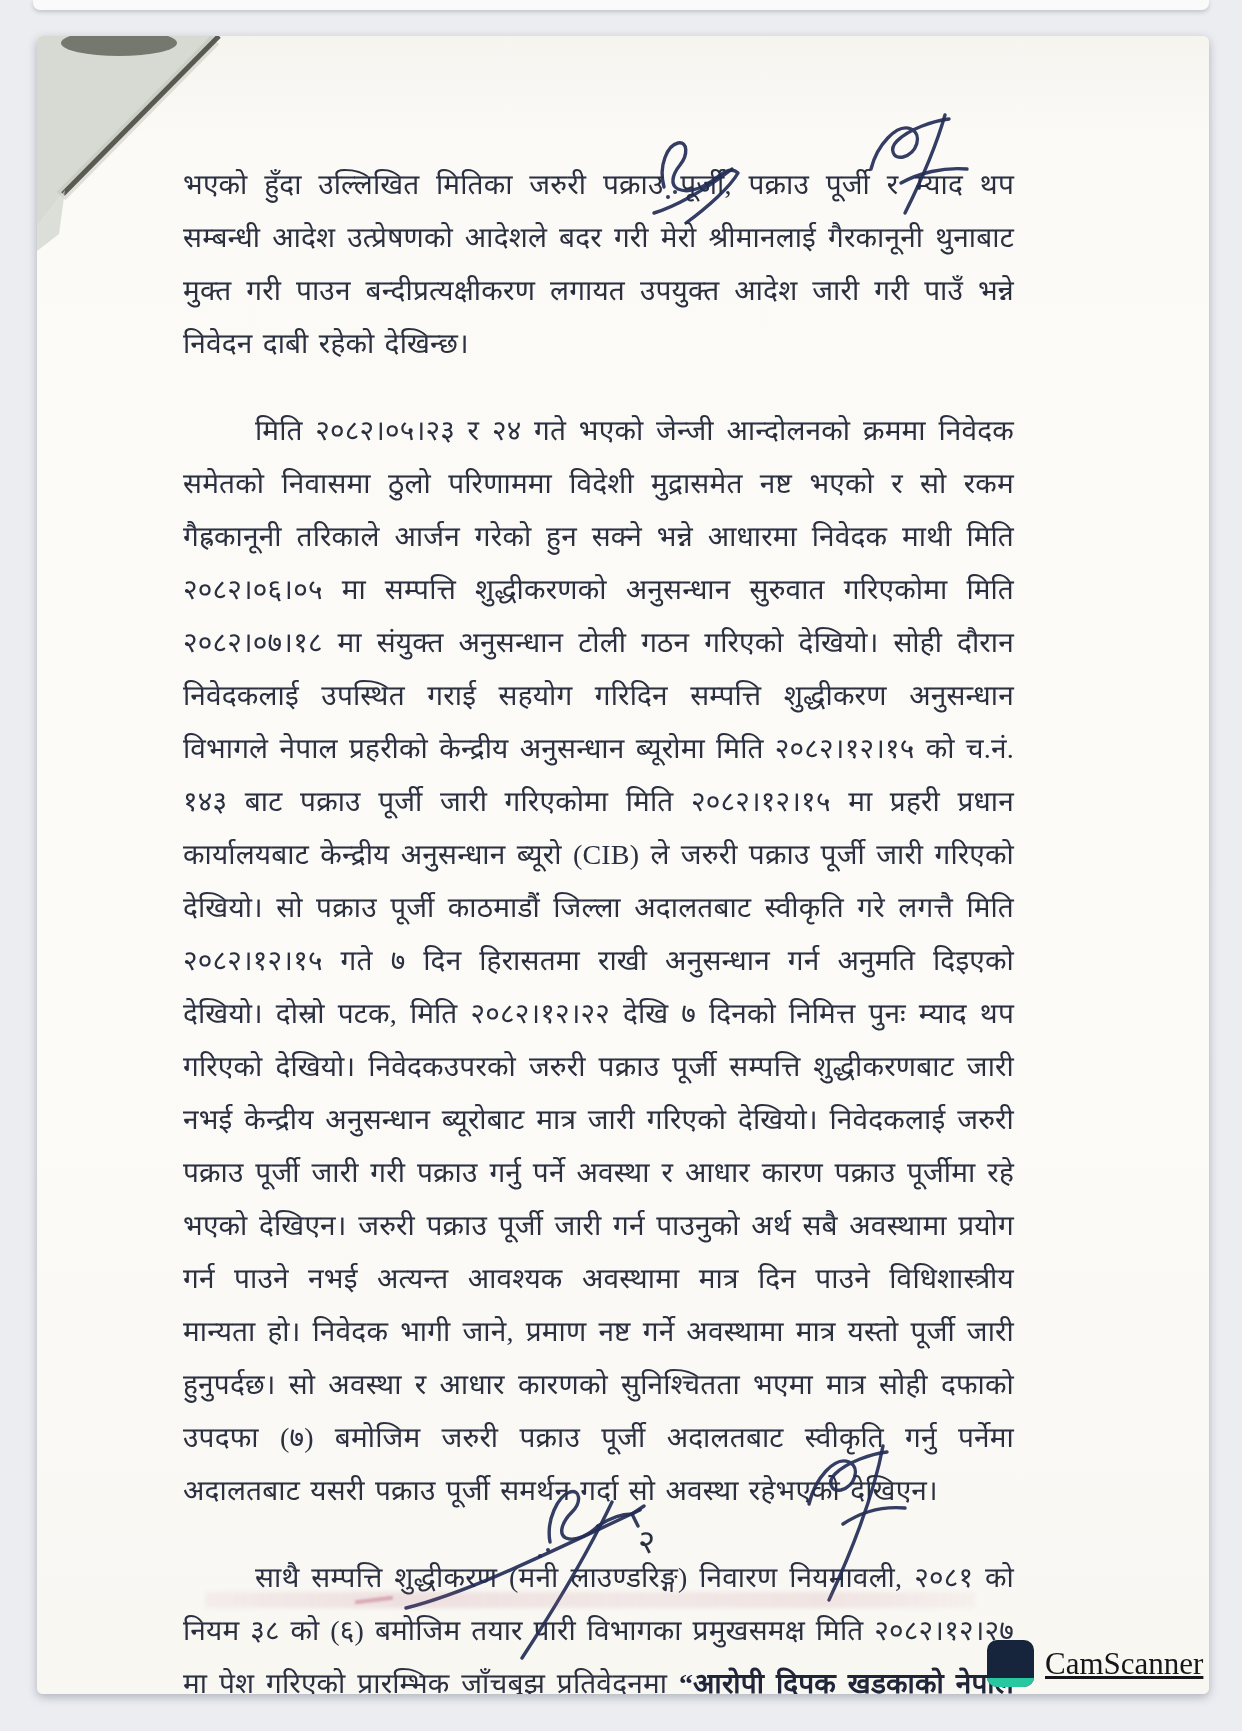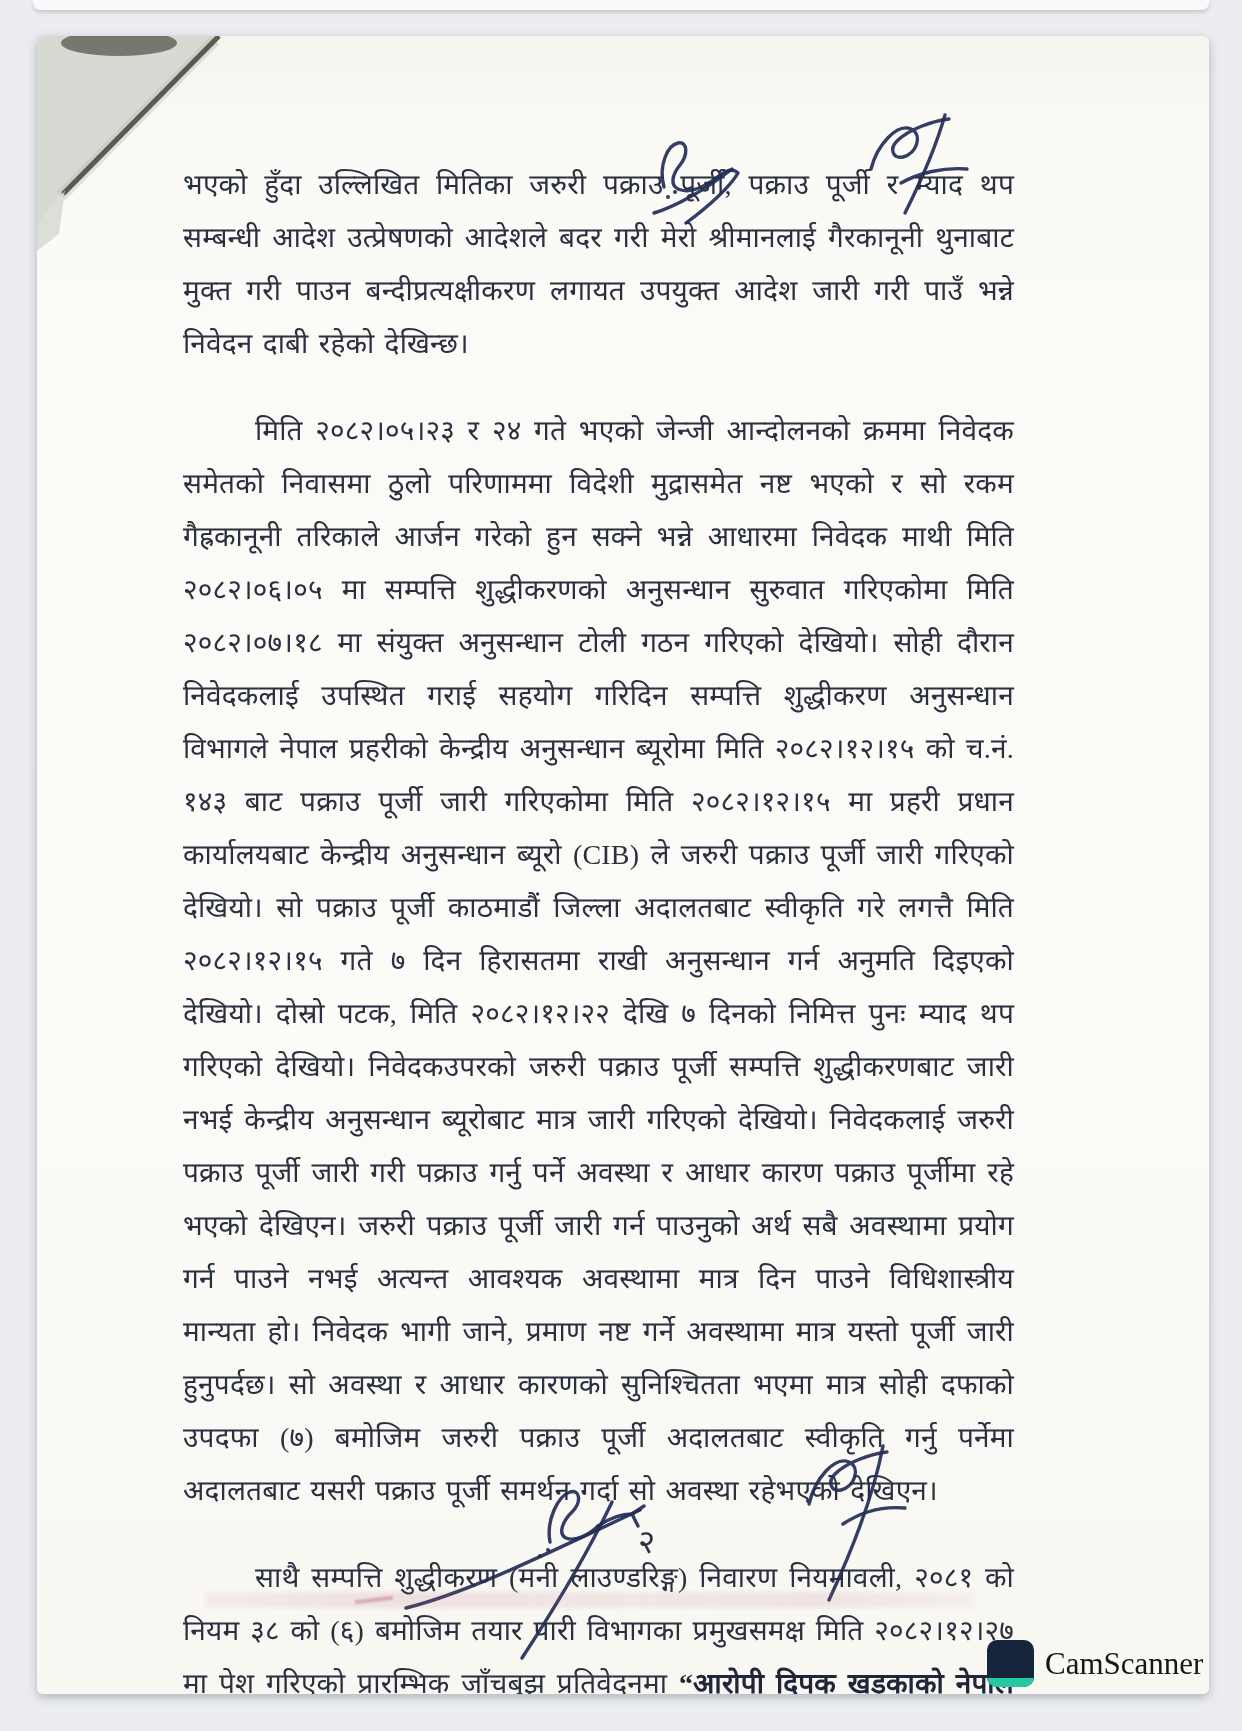--- a/index.html
+++ b/index.html
@@ -89,21 +89,21 @@
     font-weight: 700; font-size: 25px; color: #fde047;
     line-height: 38px; letter-spacing: .5px; margin-top: 44px;
   }
   .cs-badge .cs-teal {
     position: absolute; left: 0; bottom: 0;
     width: 100%; height: 9px;
     background: #27c79f;
   }
   .cs-brand {
     font-family: "Liberation Serif", "DejaVu Serif", serif;
-    font-size: 31px; color: #15161a;
+    font-size: 31px; color: #15161a; text-decoration: underline;
   }
 </style>
 </head>
 <body>
 
 <div class="screen">
 
   <div class="prev-page-edge"></div>
 
   <div class="page">

